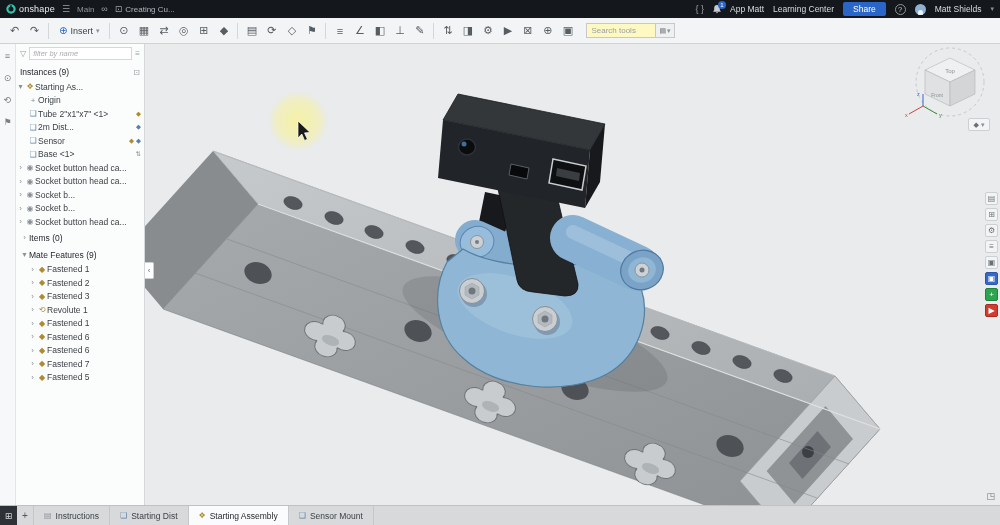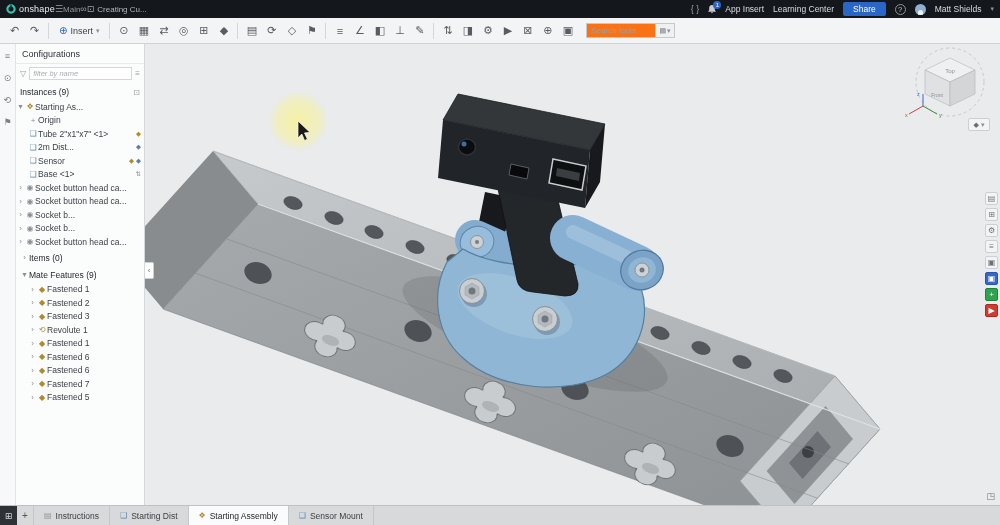--- a/index.html
+++ b/index.html
@@ -2,21 +2,21 @@
 <html><head>
 <meta charset="utf-8">
 <style>
   html,body{margin:0;padding:0;width:1000px;height:525px;overflow:hidden;
     font-family:"Liberation Sans","DejaVu Sans",sans-serif;background:#e9ebec;
     -webkit-font-smoothing:antialiased;}
   *{box-sizing:border-box;}
 
   
   .topbar{height:18px;background:#14171b;color:#d9dde1;display:flex;align-items:center;
-    padding:0 6px;gap:0;font-size:8.5px;white-space:nowrap;}
+    padding:0 6px;gap:7px;font-size:8.5px;white-space:nowrap;}
   .logo-wrap{display:flex;align-items:center;gap:3px;}
   .logo-text{color:#e8ecef;font-size:9px;letter-spacing:.2px;}
   .tb-icon{color:#9aa1a8;font-size:9px;}
   .tb-title{font-weight:bold;font-size:9.5px;color:#ffffff;}
   .tb-muted{color:#8e959c;font-size:8px;}
   .doc-tab{display:flex;align-items:center;gap:3px;color:#aeb7c0;font-size:8px;}
   .tb-right{margin-left:auto;display:flex;align-items:center;gap:9px;}
   .bell{position:relative;display:inline-flex;}
   .bell .badge{position:absolute;top:-4px;right:-5px;background:#2a66c8;color:#fff;
     font-size:6px;width:8px;height:8px;line-height:8px;border-radius:50%;text-align:center;}
@@ -31,21 +31,21 @@
   .toolbar{height:26px;background:#f3f4f5;border-bottom:1px solid #cfd2d4;display:flex;
     align-items:center;padding:0 5px;gap:1px;font-size:9px;color:#555;}
   .tool{width:19px;height:19px;display:flex;align-items:center;justify-content:center;
     font-size:11px;color:#565d63;border-radius:2px;flex:none;}
   .tdiv{width:1px;height:16px;background:#d4d7d9;margin:0 3px;flex:none;}
   .insert-btn{display:flex;align-items:center;gap:3px;padding:2px 6px;color:#3d4349;
     font-size:9px;flex:none;}
   .insert-btn .ig{color:#2a66c8;font-size:10px;}
   .search-wrap{display:flex;align-items:center;margin-left:8px;}
   .search-input{width:70px;height:15px;font-size:8px;border:1px solid #c6c9cc;padding:0 4px;
-    background:#f97316;color:#333;}
+    background:#fef9c3;color:#333;}
   .search-input::placeholder{color:#9aa0a5;}
   .search-filter{height:15px;border:1px solid #c6c9cc;border-left:none;background:#eef0f1;
     font-size:7px;display:flex;align-items:center;padding:0 3px;gap:1px;color:#6a7076;}
 
   
   .main{display:flex;height:461px;}
   .leftstrip{width:16px;background:#f7f8f9;border-right:1px solid #e2e4e6;display:flex;
     flex-direction:column;align-items:center;padding-top:7px;gap:12px;flex:none;}
   .ls-icon{font-size:9px;color:#7a8187;}
 
@@ -120,21 +120,21 @@
     <span>Creating Cu...</span>
   </span>
   <span class="tb-right">
     <span class="tb-icon">{ }</span>
     <span class="bell">
       <svg width="8" height="9" viewBox="0 0 8 9">
         <path d="M4 0C2.3 0 1.2 1.3 1.2 3v2L.3 6.2v.6h7.4v-.6L6.8 5V3C6.8 1.3 5.7 0 4 0z M3 7.3a1 1 0 0 0 2 0z" fill="#c6ccd1"></path>
       </svg>
       <span class="badge">1</span>
     </span>
-    <span>App Insert</span>
+    <span>App Matt</span>
     <span>Learning Center</span>
     <span class="share-btn">Share</span>
     <span class="help-circle">?</span>
     <span class="avatar">
         <i></i>
       </span>
     <span>Matt Shields</span>
     <span class="caret">▾</span>
   </span>
 </div>
@@ -186,21 +186,20 @@
 <div class="main">
 
   <div class="leftstrip">
     <span class="ls-icon">≡</span>
     <span class="ls-icon">⊙</span>
     <span class="ls-icon">⟲</span>
     <span class="ls-icon">⚑</span>
   </div>
 
   <div class="sidebar">
-    <div class="sb-header">Configurations</div>
     <div class="filter-row">
       <span class="f-icn">▽</span>
       <input class="filter-input" placeholder="filter by name" style="">
       <span class="f-icn">≡</span>
     </div>
     <div class="sec-header">
       <span>Instances (9)</span>
         <span class="sp"></span>
       <span class="f-icn">⊡</span>
     </div>

